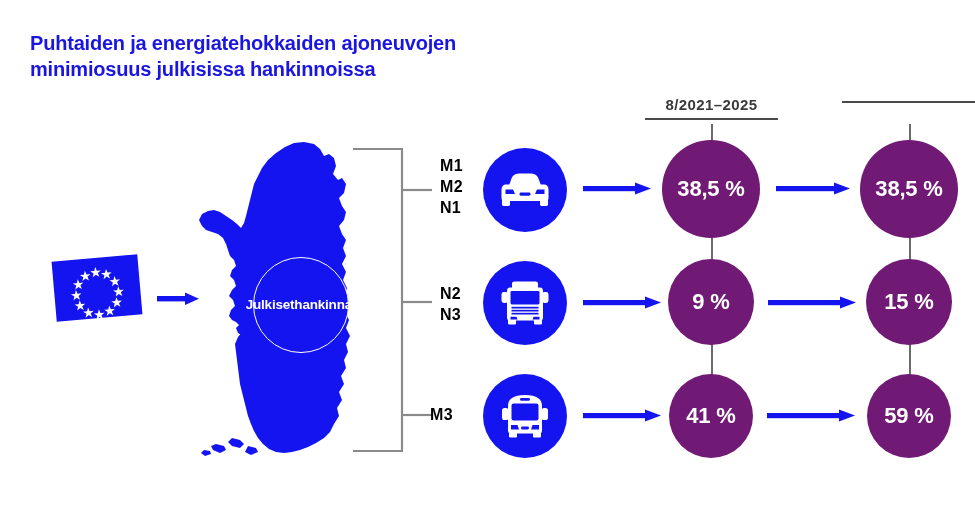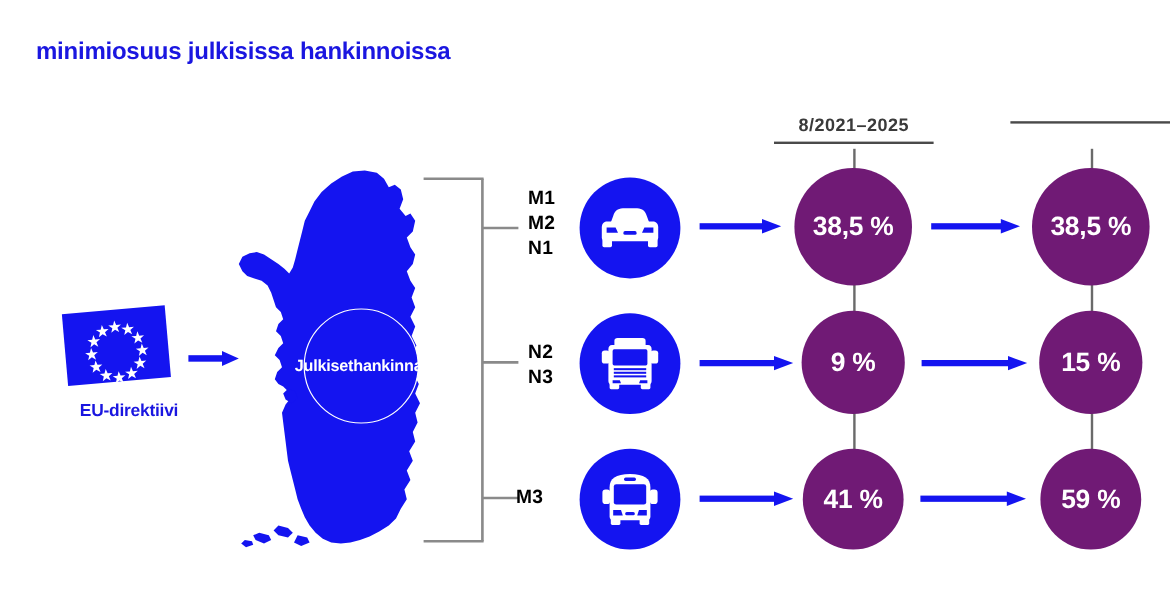--- a/index.html
+++ b/index.html
@@ -116,20 +116,21 @@
   .arrow-row{position:absolute;}
 
   svg{overflow:visible;}
 </style>
 </head>
 <body>
 
 <div class="stage">
 
   <div class="title">
+    <span class="title-line">Puhtaiden ja energiatehokkaiden ajoneuvojen</span>
     <span class="title-line">minimiosuus julkisissa hankinnoissa</span>
   </div>
 
   <div class="eu-block">
     <div class="eu-flag">
       <svg class="eu-stars" viewBox="0 0 86 60" xmlns="http://www.w3.org/2000/svg">
         <g fill="#ffffff">
           <polygon points="43,9 44.3,12.8 48.3,12.8 45.1,15.2 46.3,19 43,16.7 39.7,19 40.9,15.2 37.7,12.8 41.7,12.8"></polygon>
           <polygon points="53.6,11.8 54.9,15.6 58.9,15.6 55.7,18 56.9,21.8 53.6,19.5 50.3,21.8 51.5,18 48.3,15.6 52.3,15.6"></polygon>
           <polygon points="61.4,19.6 62.7,23.4 66.7,23.4 63.5,25.8 64.7,29.6 61.4,27.3 58.1,29.6 59.3,25.8 56.1,23.4 60.1,23.4"></polygon>
@@ -139,21 +140,20 @@
           <polygon points="43,51.4 44.3,55.2 48.3,55.2 45.1,57.6 46.3,61.4 43,59.1 39.7,61.4 40.9,57.6 37.7,55.2 41.7,55.2"></polygon>
           <polygon points="32.4,48.6 33.7,52.4 37.7,52.4 34.5,54.8 35.7,58.6 32.4,56.3 29.1,58.6 30.3,54.8 27.1,52.4 31.1,52.4"></polygon>
           <polygon points="24.6,40.8 25.9,44.6 29.9,44.6 26.7,47 27.9,50.8 24.6,48.5 21.3,50.8 22.5,47 19.3,44.6 23.3,44.6"></polygon>
           <polygon points="21.8,30.2 23.1,34 27.1,34 23.9,36.4 25.1,40.2 21.8,37.9 18.5,40.2 19.7,36.4 16.5,34 20.5,34"></polygon>
           <polygon points="24.6,19.6 25.9,23.4 29.9,23.4 26.7,25.8 27.9,29.6 24.6,27.3 21.3,29.6 22.5,25.8 19.3,23.4 23.3,23.4"></polygon>
           <polygon points="32.4,11.8 33.7,15.6 37.7,15.6 34.5,18 35.7,21.8 32.4,19.5 29.1,21.8 30.3,18 27.1,15.6 31.1,15.6"></polygon>
         </g>
       </svg>
     </div>
     <div class="eu-caption">
-      <span>EU-direktiivi</span>
     </div>
   </div>
 
   <svg class="arrow-eu" width="42" height="20" viewBox="0 0 42 20" xmlns="http://www.w3.org/2000/svg">
     <rect x="0" y="7" width="30" height="5.4" fill="#1414f0"></rect>
     <polygon points="28,3.4 42,9.7 28,16" fill="#1414f0"></polygon>
   </svg>
 
   <div class="map-wrap">
     <svg class="map-svg" width="165" height="320" viewBox="0 0 165 320" xmlns="http://www.w3.org/2000/svg">

